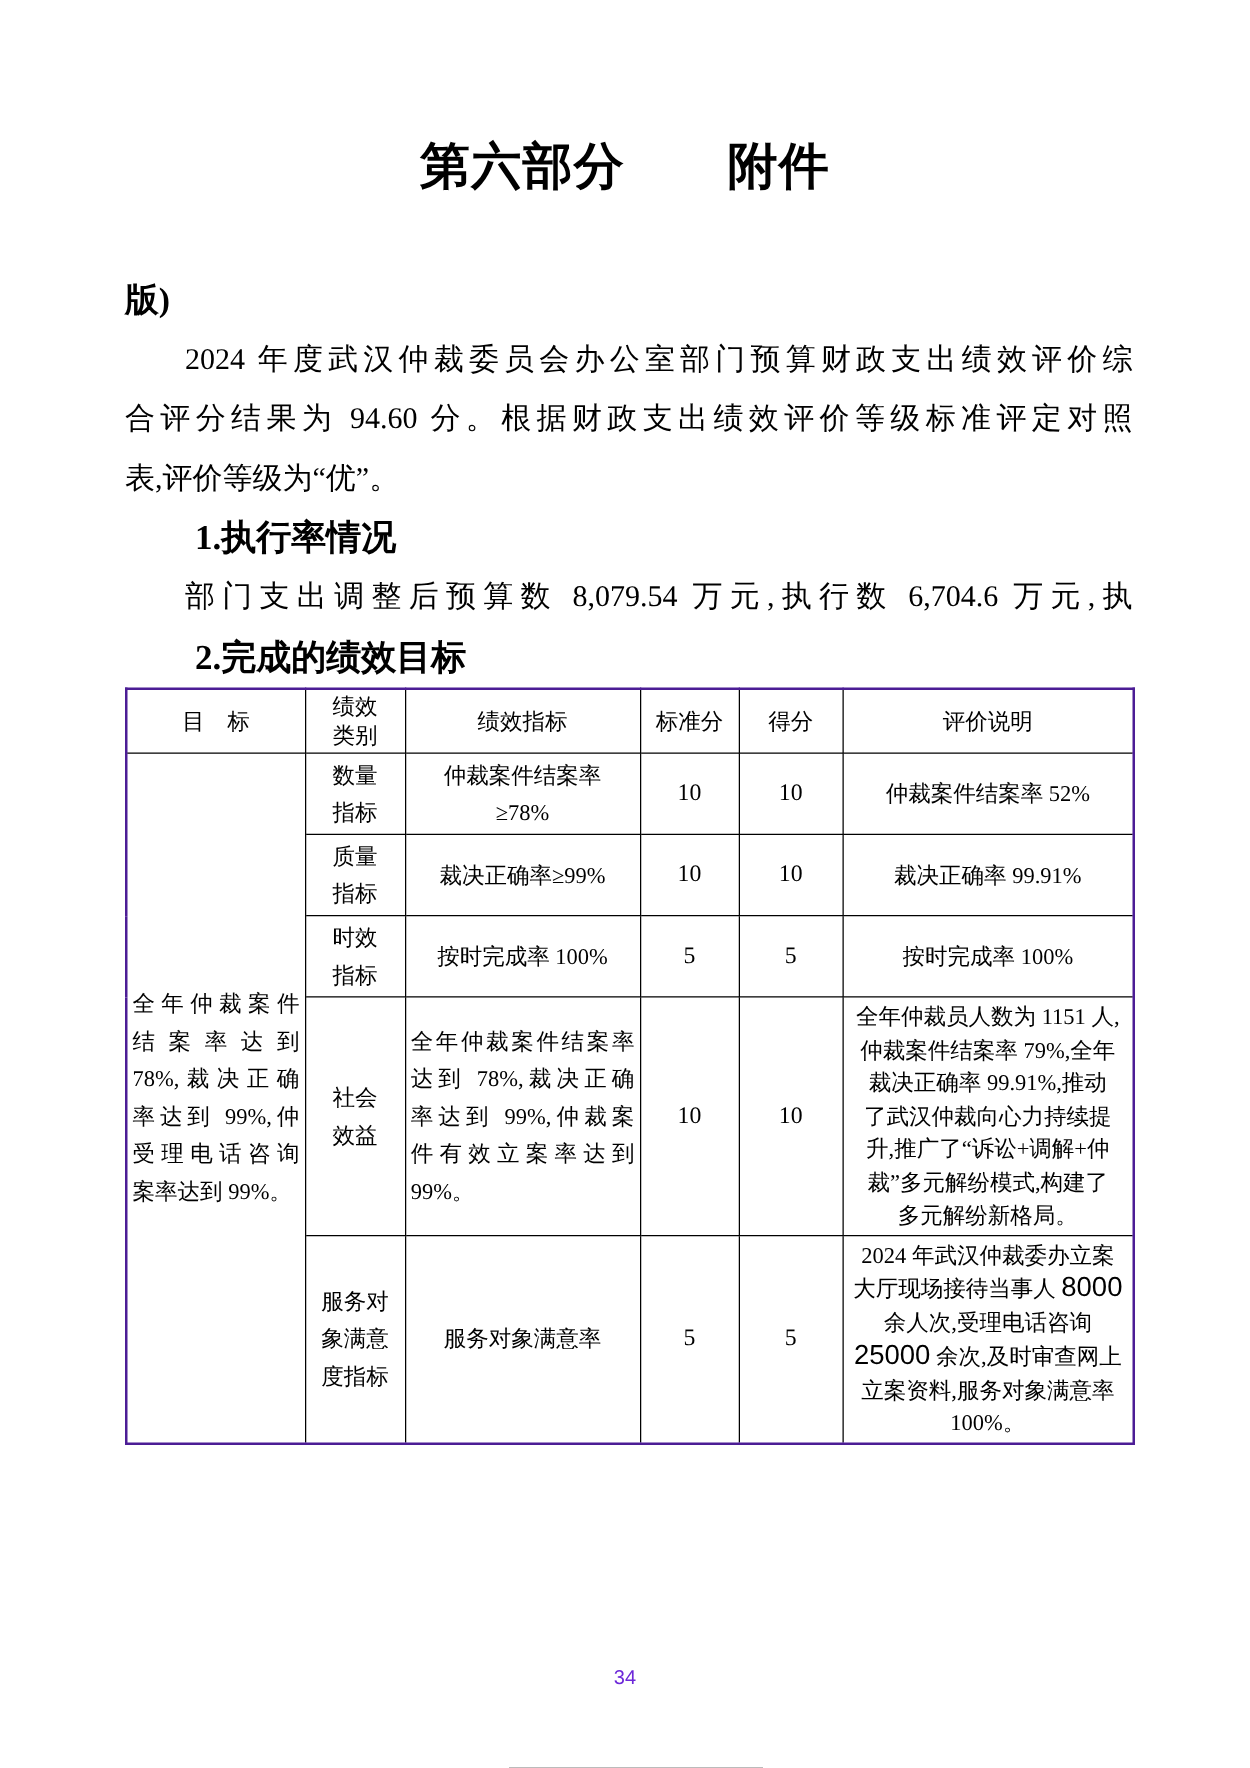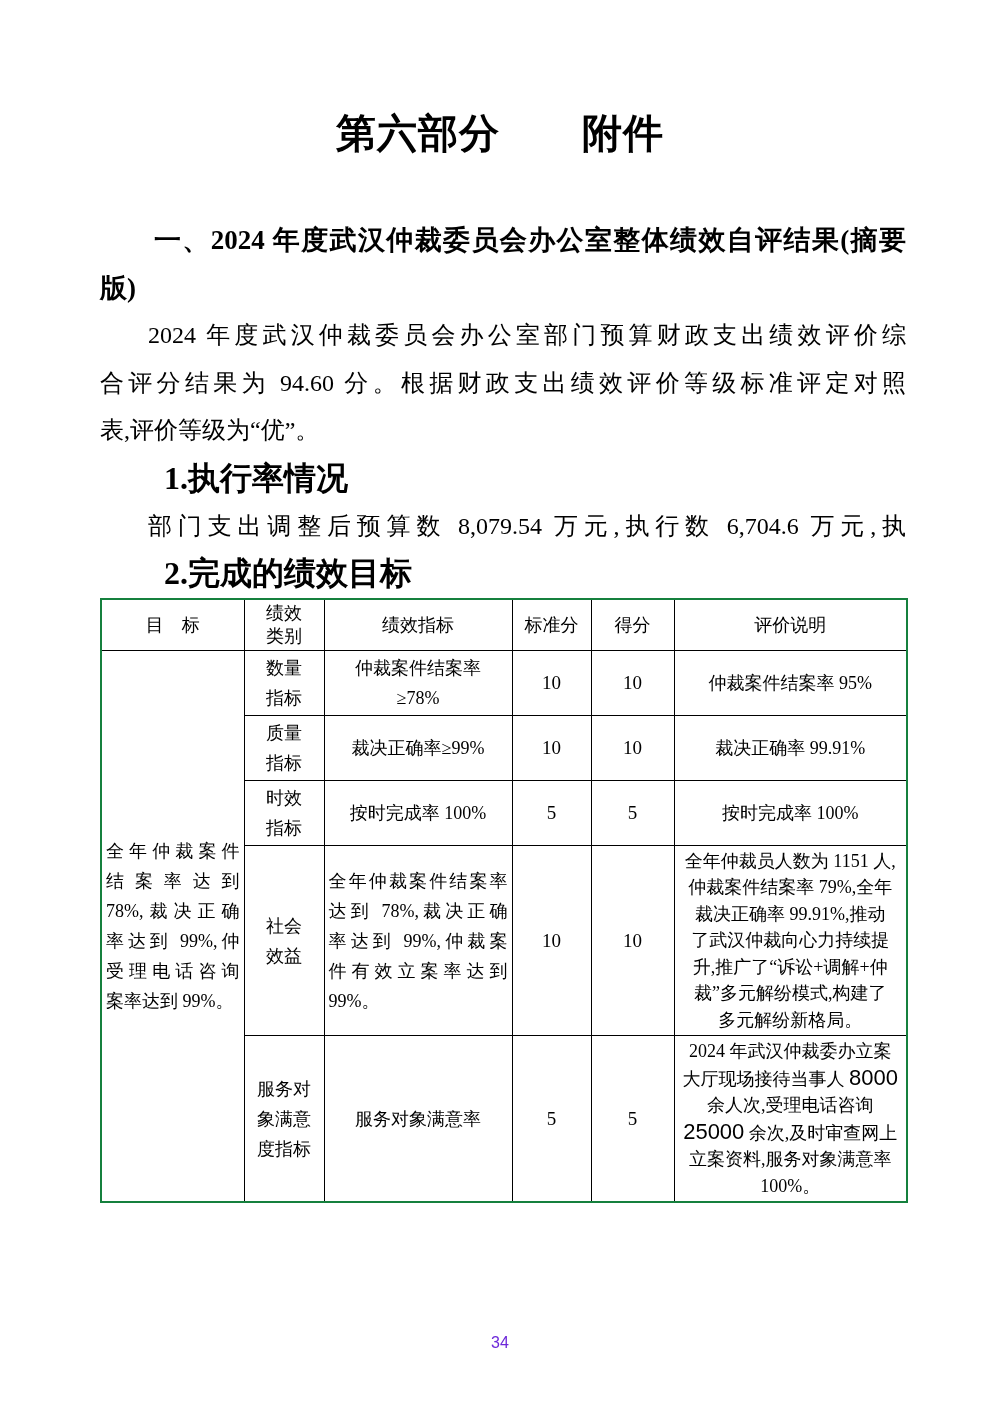--- a/index.html
+++ b/index.html
@@ -22,26 +22,26 @@
     letter-spacing:1px;
   }
   .content {
     position:absolute; left:100px; top:217px; width:806px;
   }
   .line { display:block; line-height:47.6px; font-size:24px; }
   .h1   { font-size:27px; font-weight:bold; }
   .ind  { text-indent:2em; }
   .jl   { text-align:justify; text-align-last:justify; }
   .kai  { font-size:25px; }
-  .bhead{ font-size:32px; font-weight:bold; }
+  .bhead{ font-size:28px; font-weight:bold; }
 
   
   table.perf {
     width:806px; border-collapse:collapse; table-layout:fixed;
-    border:2px solid #15803d;
+    border:2px solid #4c1d95;
     font-size:18px;
   }
   table.perf td, table.perf th {
     border:1px solid #000;
     vertical-align:middle;
     text-align:center;
     font-weight:normal;
     padding:2px 4px;
     overflow:hidden;
   }
@@ -83,21 +83,20 @@
 </style>
 </head>
 <body>
 
 <div class="page">
 
   <div class="doc-title">第六部分　　附件</div>
 
   <div class="content">
 
-    <span class="line h1 ind jl">一、2024 年度武汉仲裁委员会办公室整体绩效自评结果(摘要</span>
     <span class="line h1">版)</span>
 
 
     <p class="para">
       <span class="line ind jl">2024 年度武汉仲裁委员会办公室部门预算财政支出绩效评价综</span>
       <span class="line jl">合评分结果为 94.60 分。根据财政支出绩效评价等级标准评定对照</span>
       <span class="line">表,评价等级为“优”。</span>
     </p>
 
 
@@ -143,21 +142,21 @@
           <td>
             <span class="cl">数量</span>
             <span class="cl">指标</span>
           </td>
           <td>
             <span class="cl">仲裁案件结案率</span>
             <span class="cl">≥78%</span>
           </td>
           <td class="num">10</td>
           <td class="num">10</td>
-          <td>仲裁案件结案率 95%</td>
+          <td>仲裁案件结案率 52%</td>
         </tr>
 
         <tr class="row1">
           <td>
             <span class="cl">质量</span>
             <span class="cl">指标</span>
           </td>
           <td>裁决正确率≥99%</td>
           <td class="num">10</td>
           <td class="num">10</td>

